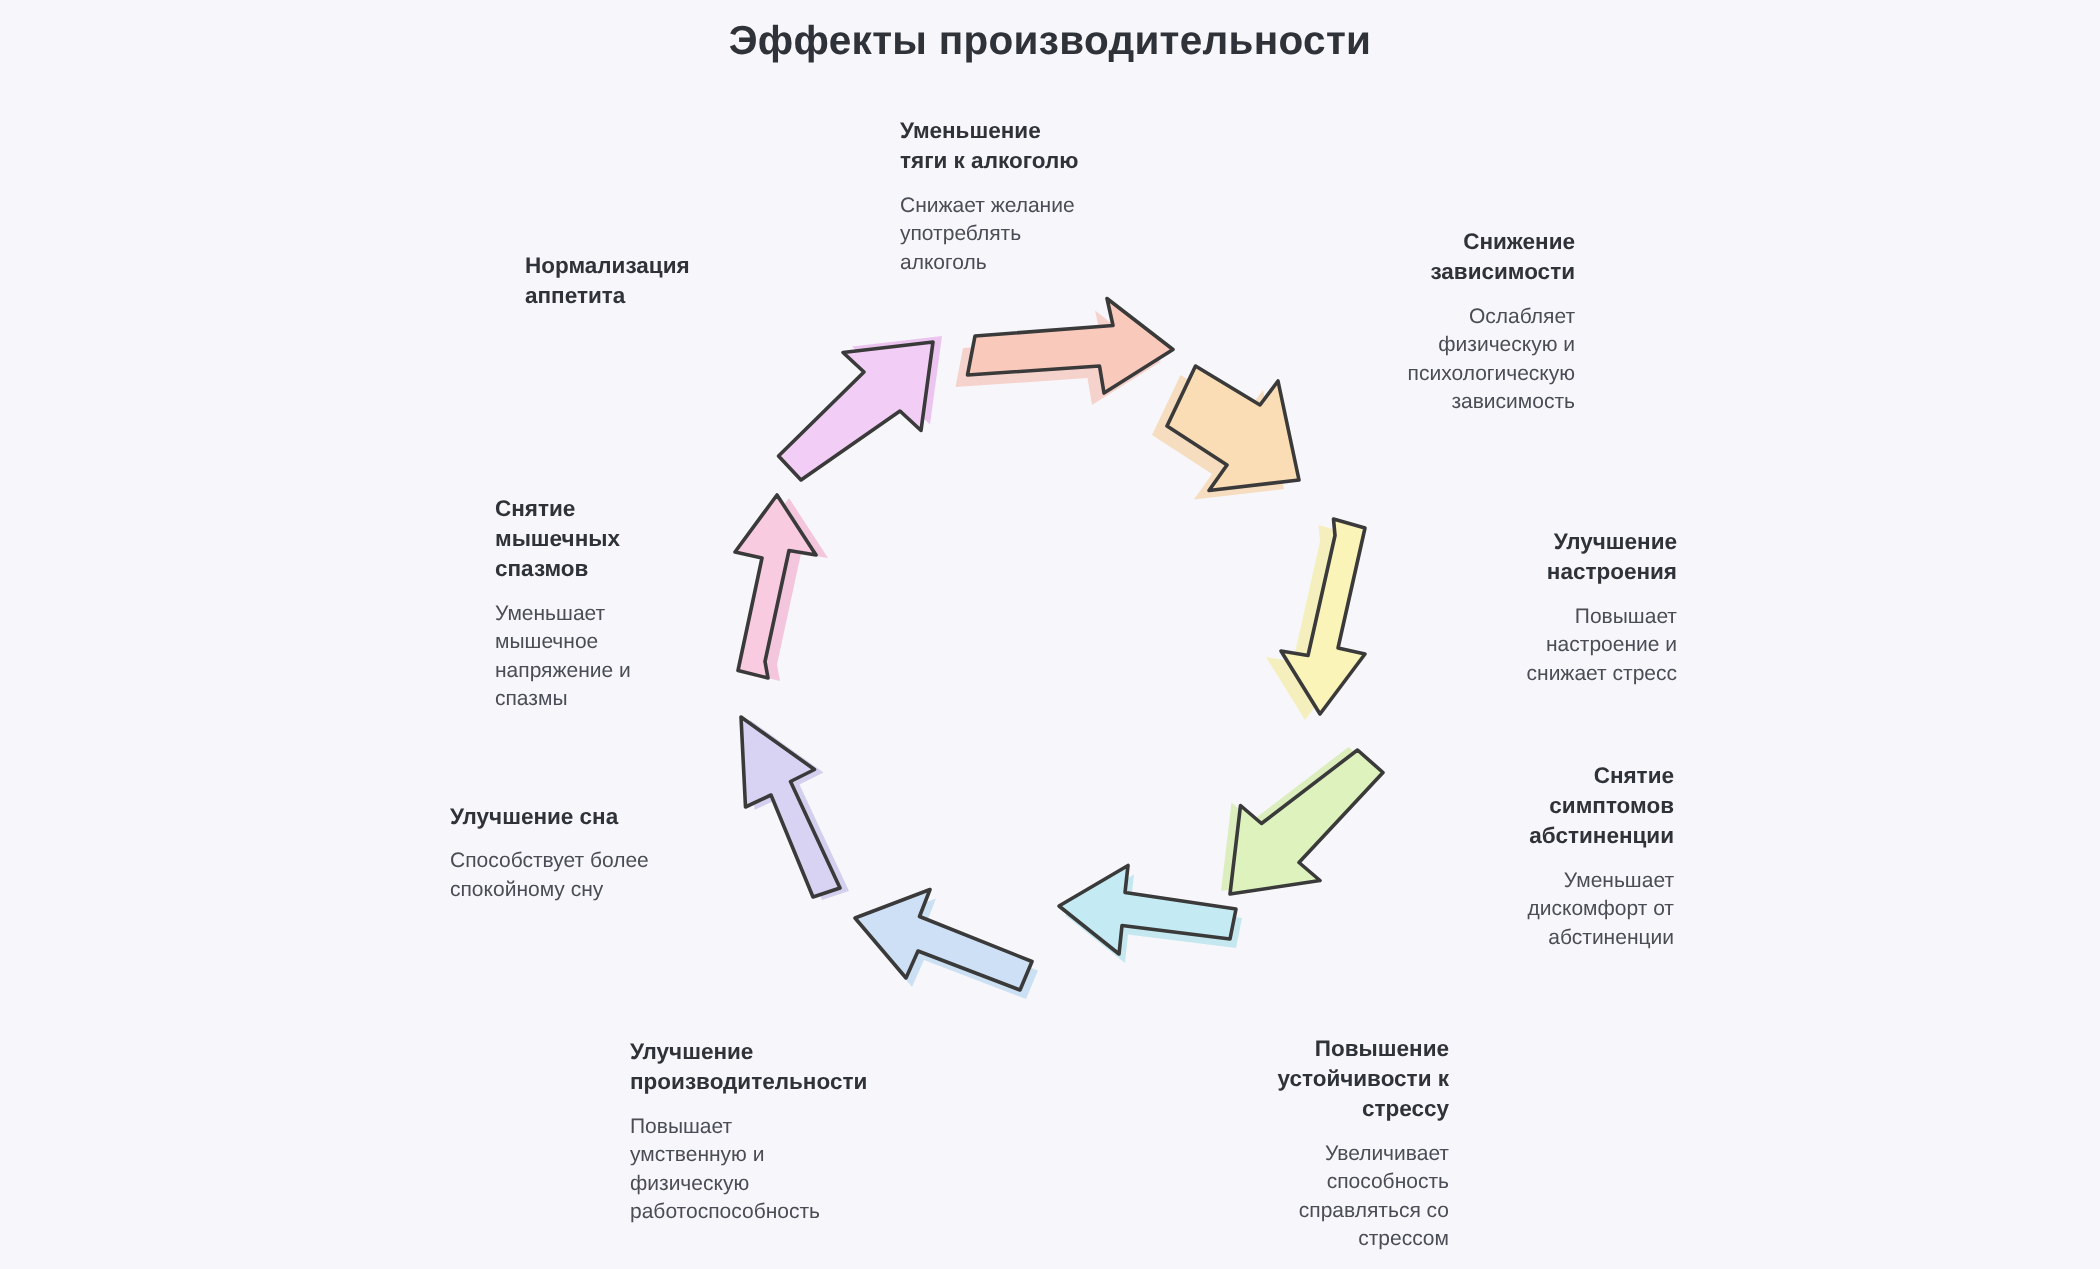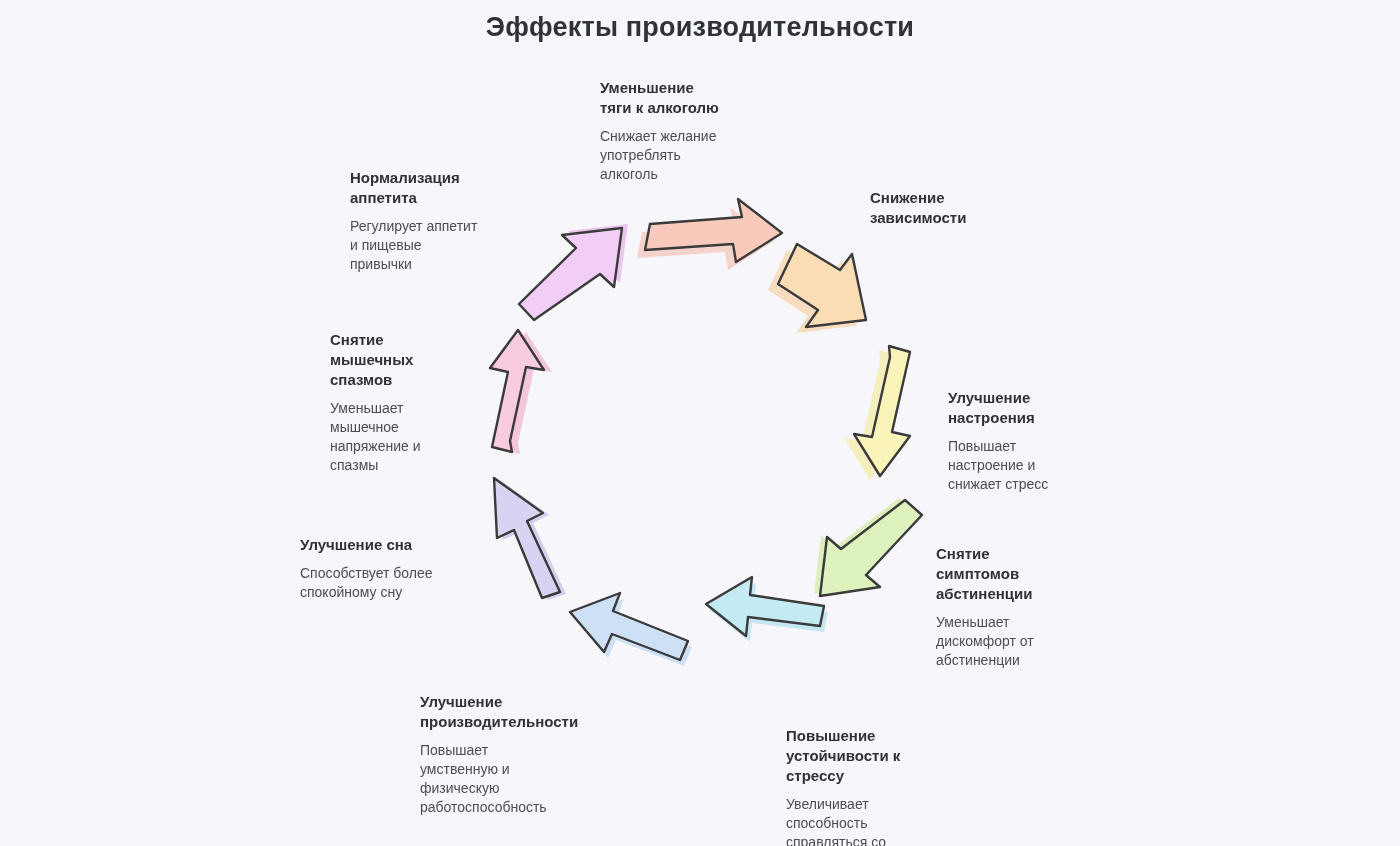--- a/index.html
+++ b/index.html
@@ -43,21 +43,21 @@
     line-height: 20px;
     margin-bottom: 9px;
   }
   .node .desc {
     font-size: 14px;
     font-weight: normal;
     color: #4a4d55;
     line-height: 19px;
   }
   .align-right { }
-  .align-left  { text-align: left; margin-top: 36px; }
+  .align-left  { text-align: right; }
   .align-center{ text-align: left; }
 
   
   #node-0 { left: 600px; top: 78px;  width: 190px; }
   #node-1 { left: 870px; top: 152px; width: 180px; }
   #node-2 { left: 948px; top: 352px; width: 170px; }
   #node-3 { left: 936px; top: 508px; width: 180px; }
   #node-4 { left: 786px; top: 690px; width: 180px; }
   #node-5 { left: 420px; top: 692px; width: 202px; }
   #node-6 { left: 300px; top: 535px; width: 156px; }
@@ -133,20 +133,26 @@
     <div>употреблять</div>
     <div>алкоголь</div>
   </div>
 </div>
 
 <div class="node align-left" id="node-1">
   <div class="label">
     <div>Снижение</div>
     <div>зависимости</div>
   </div>
+  <div class="desc">
+    <div>Ослабляет</div>
+    <div>физическую и</div>
+    <div>психологическую</div>
+    <div>зависимость</div>
+  </div>
 </div>
 
 <div class="node align-left" id="node-2">
   <div class="label">
     <div>Улучшение</div>
     <div>настроения</div>
   </div>
   <div class="desc">
     <div>Повышает</div>
     <div>настроение и</div>
@@ -216,18 +222,13 @@
     <div>напряжение и</div>
     <div>спазмы</div>
   </div>
 </div>
 
 <div class="node align-right" id="node-8">
   <div class="label">
     <div>Нормализация</div>
     <div>аппетита</div>
   </div>
-  <div class="desc">
-    <div>Регулирует аппетит</div>
-    <div>и пищевые</div>
-    <div>привычки</div>
-  </div>
 </div>
 
 </body></html>

